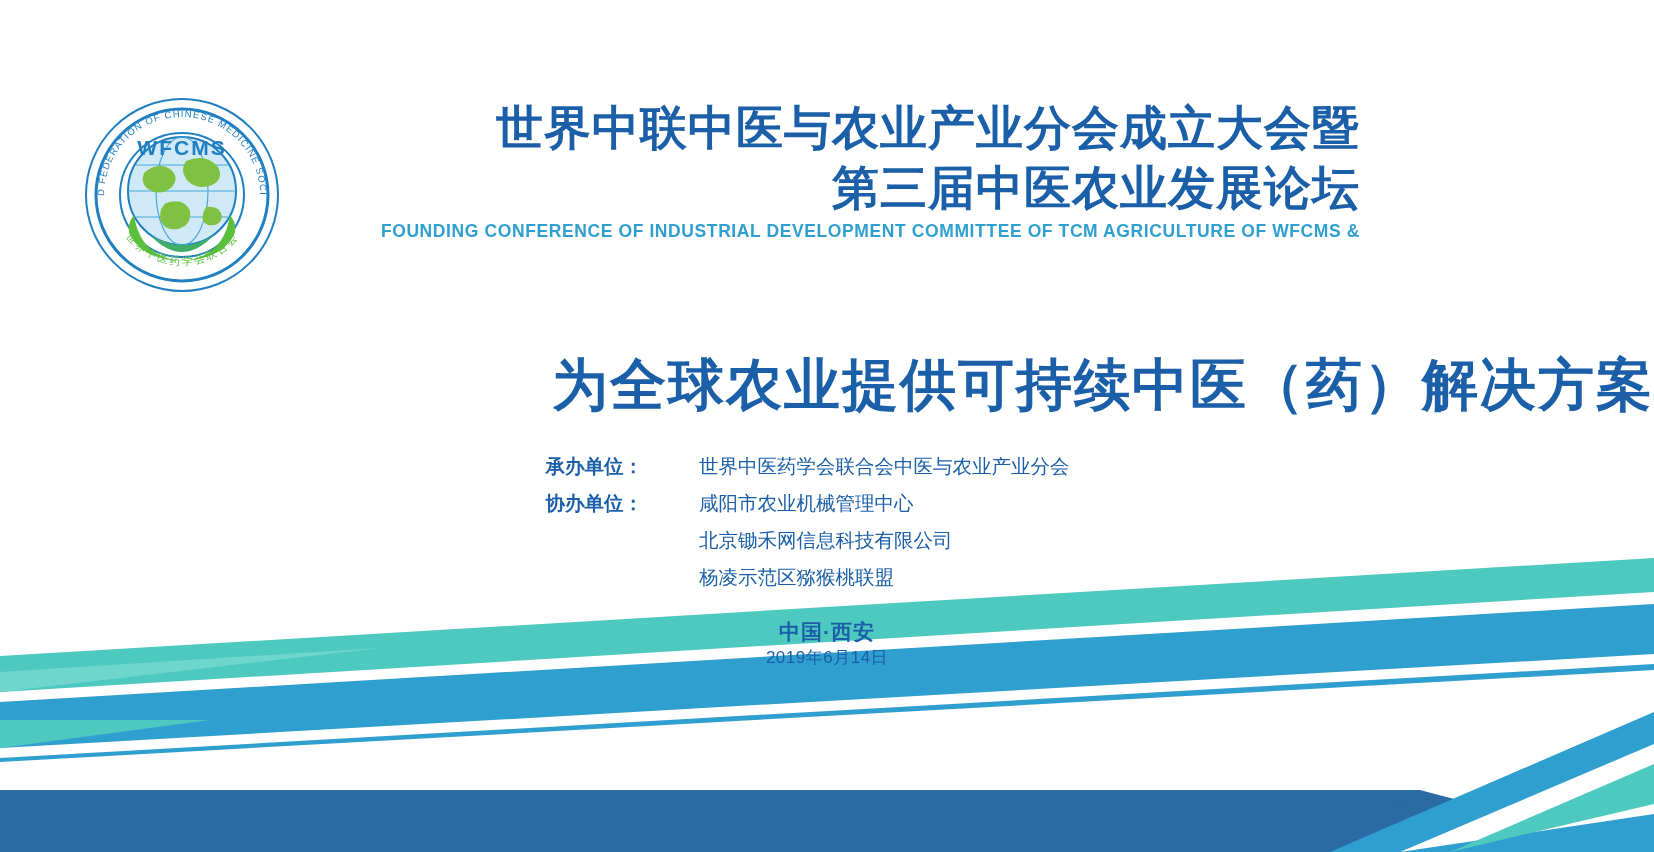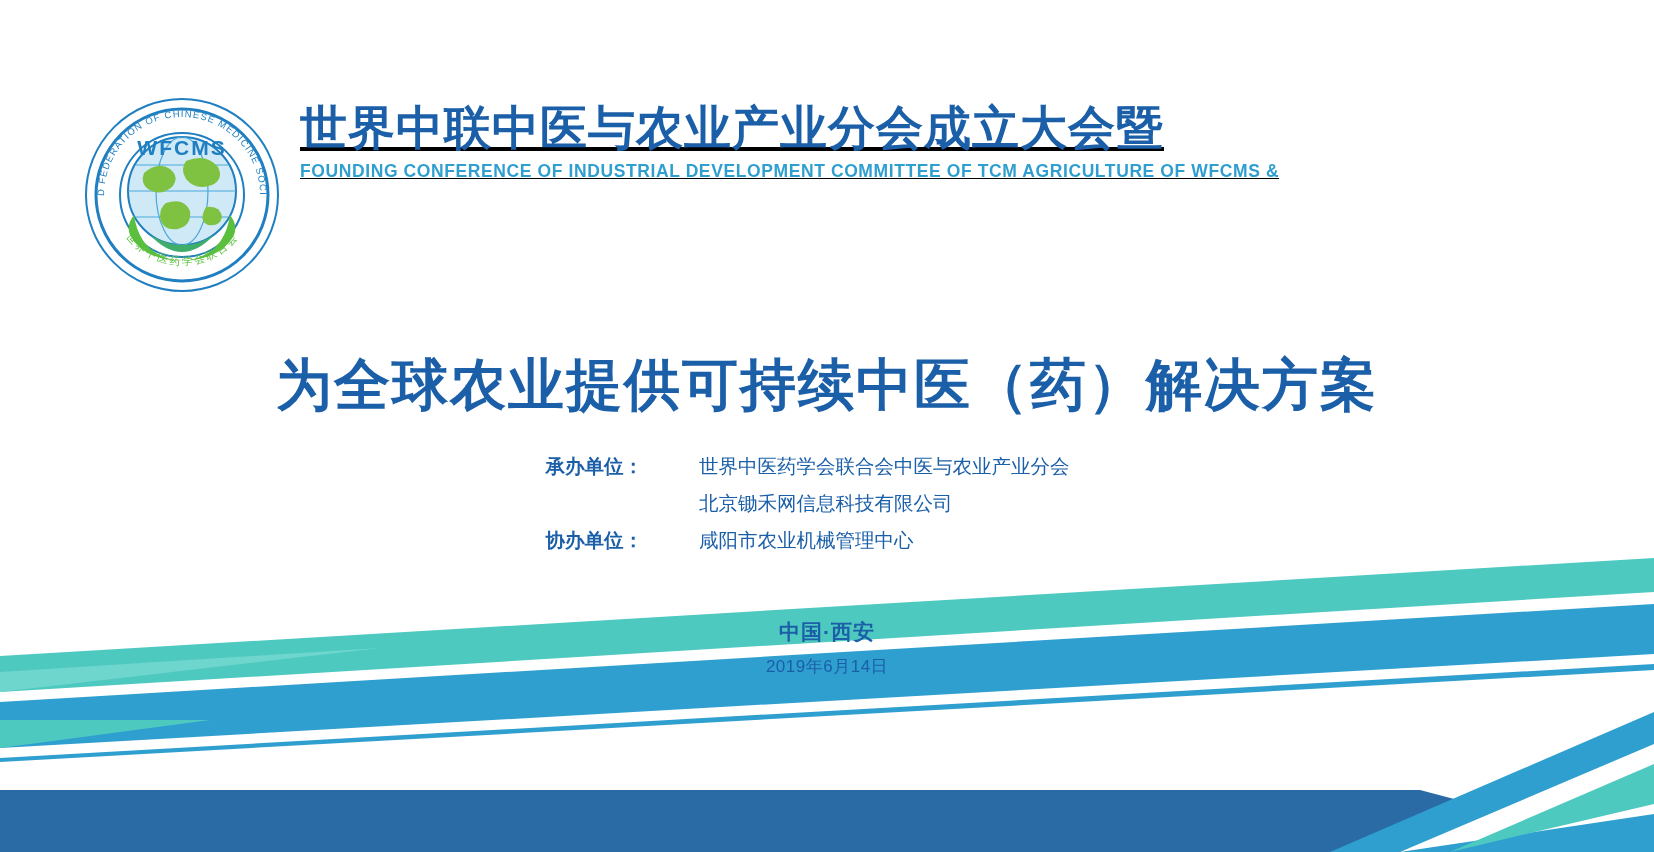--- a/index.html
+++ b/index.html
@@ -37,22 +37,21 @@
     width: 200px;
     height: 200px;
   }
 
   
   .header-block {
     position: absolute;
     left: 300px;
     top: 98px;
     width: 1060px;
-    text-align: left;
-    text-decoration: underline;
+    text-align: right;
   }
   .title-cn {
     color: #1b5fa8;
     font-size: 47px;
     font-weight: bold;
     line-height: 1.28;
     letter-spacing: 1px;
     margin: 0;
   }
   .title-en {
@@ -62,21 +61,21 @@
     line-height: 1.55;
     letter-spacing: 0.6px;
   }
 
   
   .slogan {
     position: absolute;
     left: 0;
     top: 348px;
     width: 1654px;
-    text-align: center;
+    text-align: right;
     color: #1b5fa8;
     font-size: 56px;
     font-weight: bold;
     letter-spacing: 2px;
   }
 
   
   .orgs {
     position: absolute;
     left: 0;
@@ -114,21 +113,20 @@
     text-align: center;
     color: #1b5fa8;
   }
   .venue-place {
     font-size: 21px;
     font-weight: bold;
     letter-spacing: 1px;
   }
   .venue-date {
     font-size: 17px;
-    margin-top: 9px;
     letter-spacing: 0.5px;
   }
 </style>
 </head>
 <body>
 
 <div class="stage">
 
   <svg class="deco" viewBox="0 0 1654 300" preserveAspectRatio="none">
 
@@ -186,40 +184,45 @@
       <text font-size="11" fill="#5bbf3e" font-family="'Liberation Sans',sans-serif" letter-spacing="2">
         <textPath href="#arcBottom" startOffset="50%" text-anchor="middle">世界中医药学会联合会</textPath>
       </text>
       <text x="100" y="60" text-anchor="middle" font-size="21" font-weight="bold" fill="#1f7fc0" letter-spacing="2" font-family="'Liberation Sans',sans-serif">WFCMS</text>
     </svg>
   </div>
 
   <div class="header-block">
     <div class="title-cn">
       <div>世界中联中医与农业产业分会成立大会暨</div>
+      <div>第三届中医农业发展论坛</div>
     </div>
     <div class="title-en">
       <div>FOUNDING CONFERENCE OF INDUSTRIAL DEVELOPMENT COMMITTEE OF TCM AGRICULTURE OF WFCMS &amp;</div>
     </div>
   </div>
 
   <div class="slogan">为全球农业提供可持续中医（药）解决方案</div>
 
   <div class="orgs">
     <div class="org-row">
       <span class="org-label">承办单位：</span>
       <span class="org-value">世界中医药学会联合会中医与农业产业分会</span>
     </div>
     <div class="org-row">
+      <span class="org-label">协办单位：</span>
+      <span class="org-value">咸阳市农业机械管理中心</span>
+    </div>
+    <div class="org-row">
       <span class="org-label"></span>
       <span class="org-value">北京锄禾网信息科技有限公司</span>
     </div>
     <div class="org-row">
-      <span class="org-label">协办单位：</span>
-      <span class="org-value">咸阳市农业机械管理中心</span>
+      <span class="org-label"></span>
+      <span class="org-value">杨凌示范区猕猴桃联盟</span>
     </div>
   </div>
 
   <div class="venue">
     <div class="venue-place">中国·西安</div>
     <div class="venue-date">2019年6月14日</div>
   </div>
 
 </div>
 

